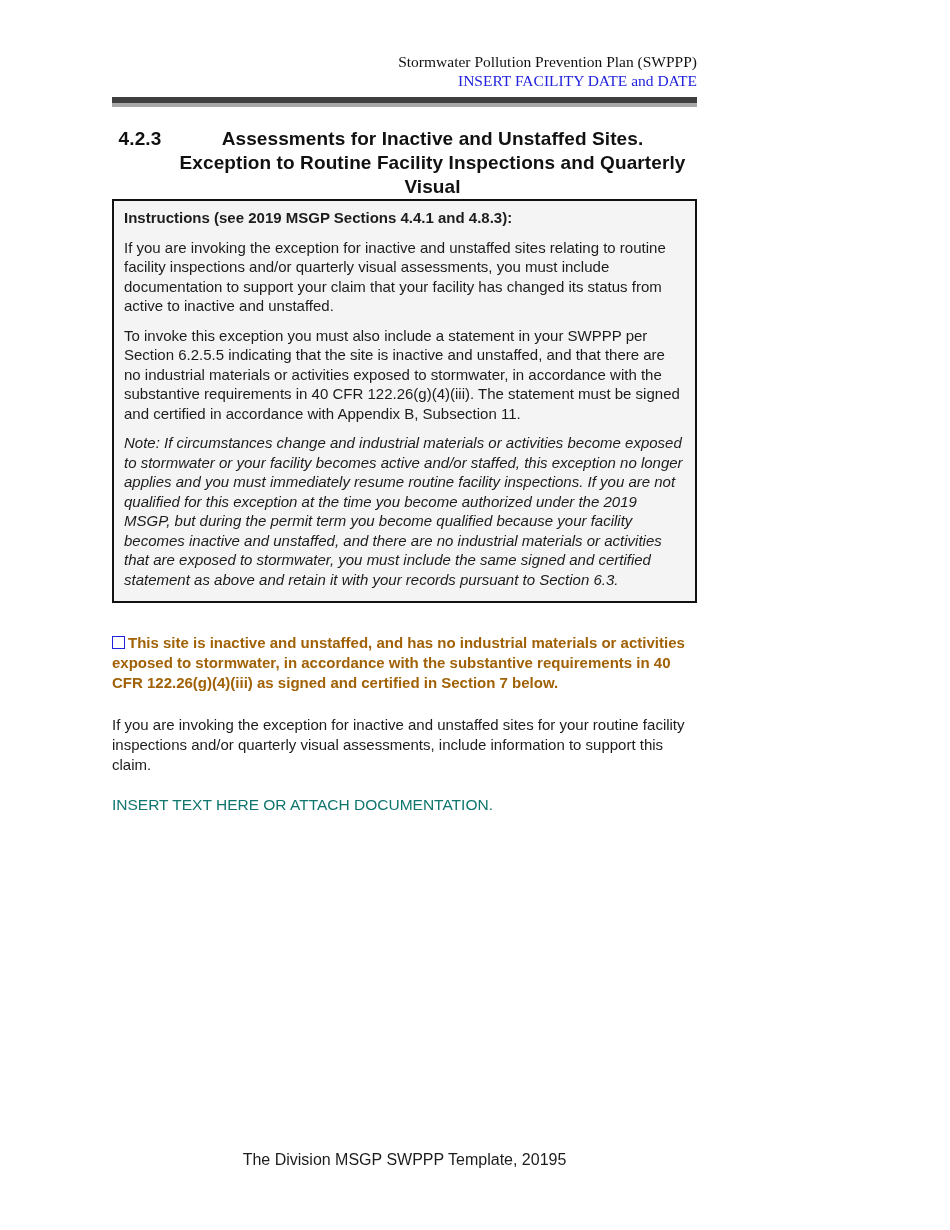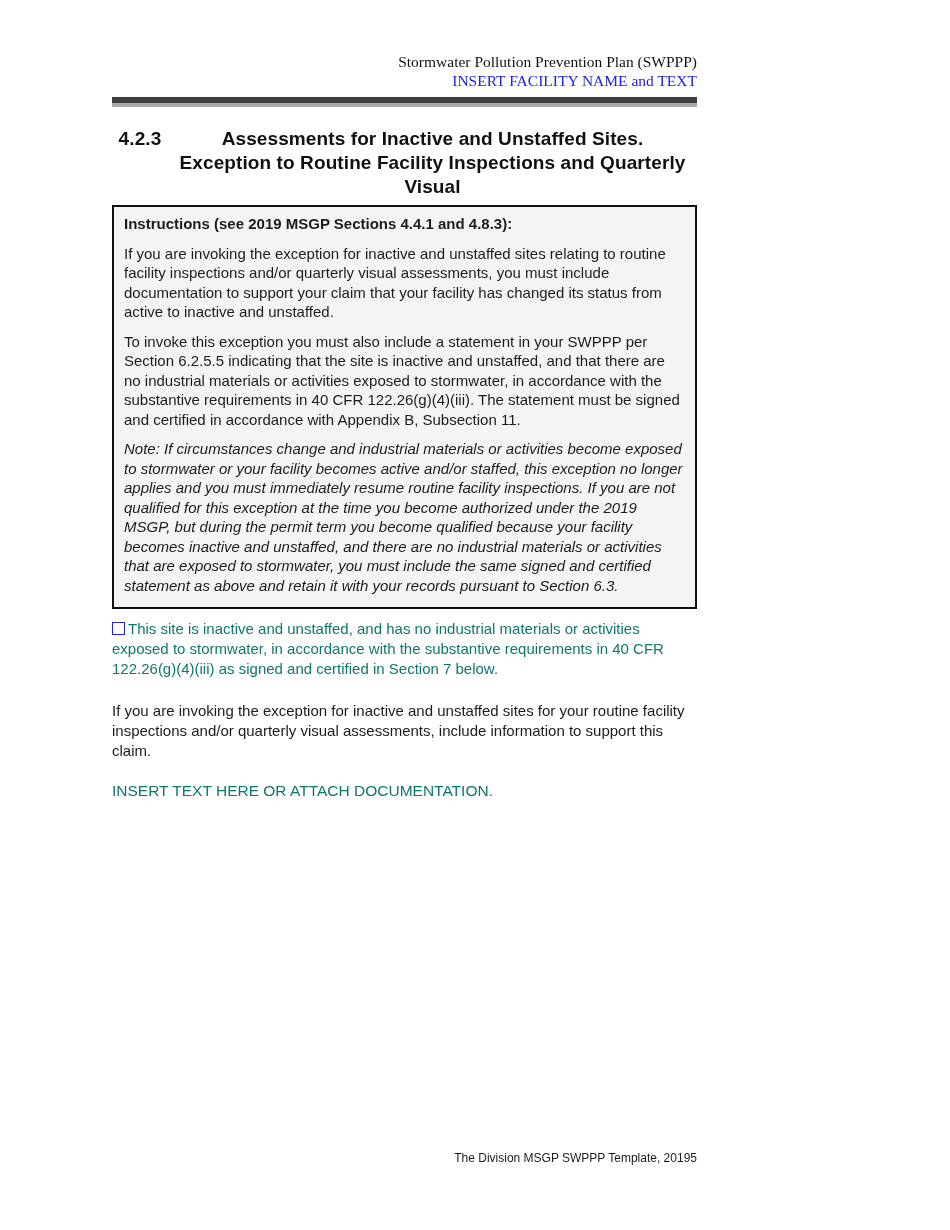--- a/index.html
+++ b/index.html
@@ -41,39 +41,38 @@
     font-size: 19px;
     line-height: 24px;
     color: #111111;
     letter-spacing: 0.1px;
     text-align: center;
   }
   .section-heading .num { width: 56px; flex: 0 0 56px; }
 
   
   .instructions-box {
-    margin-top: 6px;
     border: 2px solid #111111;
     background: #f4f4f4;
     padding: 5px 10px 12px 10px;
     font-size: 15px;
     line-height: 19.5px;
     color: #1c1c1c;
   }
   .instructions-box .box-title { font-weight: bold; margin: 2px 0 0 0; }
   .instructions-box p { margin: 10px 0 0 0; }
   .instructions-box .note { font-style: italic; }
 
   
   .checkbox-para {
-    margin-top: 10px;
+    margin-top: 30px;
     font-size: 15px;
     line-height: 20px;
-    font-weight: normal;
-    color: #0f766e;
+    font-weight: bold;
+    color: #a16207;
   }
   .checkbox {
     display: inline-block;
     width: 13px;
     height: 13px;
     border: 1.6px solid #2222dd;
     background: #ffffff;
     vertical-align: -1px;
     margin-right: 3px;
     box-sizing: border-box;
@@ -93,34 +92,34 @@
     cursor: text;
   }
 
   
   .doc-footer {
     position: absolute;
     left: 112px;
     right: 112px;
     top: 1151px;
     display: flex;
-    justify-content: flex-end;
-    font-size: 12px;
+    justify-content: center;
+    font-size: 16px;
     color: #1c1c1c;
   }
 </style>
 </head>
 <body>
 
 <div class="page">
   <div class="content">
 
     <div class="doc-header">
       <div class="hline1">Stormwater Pollution Prevention Plan (SWPPP)</div>
-      <div class="hline2">INSERT FACILITY NAME and TEXT</div>
+      <div class="hline2">INSERT FACILITY DATE and DATE</div>
     </div>
     <div class="header-rule">
       <div class="rule-dark"></div>
       <div class="rule-light"></div>
     </div>
 
     <div class="section-heading">
       <div class="num">4.2.3</div>
       <div>
         <div>Assessments for Inactive and Unstaffed Sites.</div>

